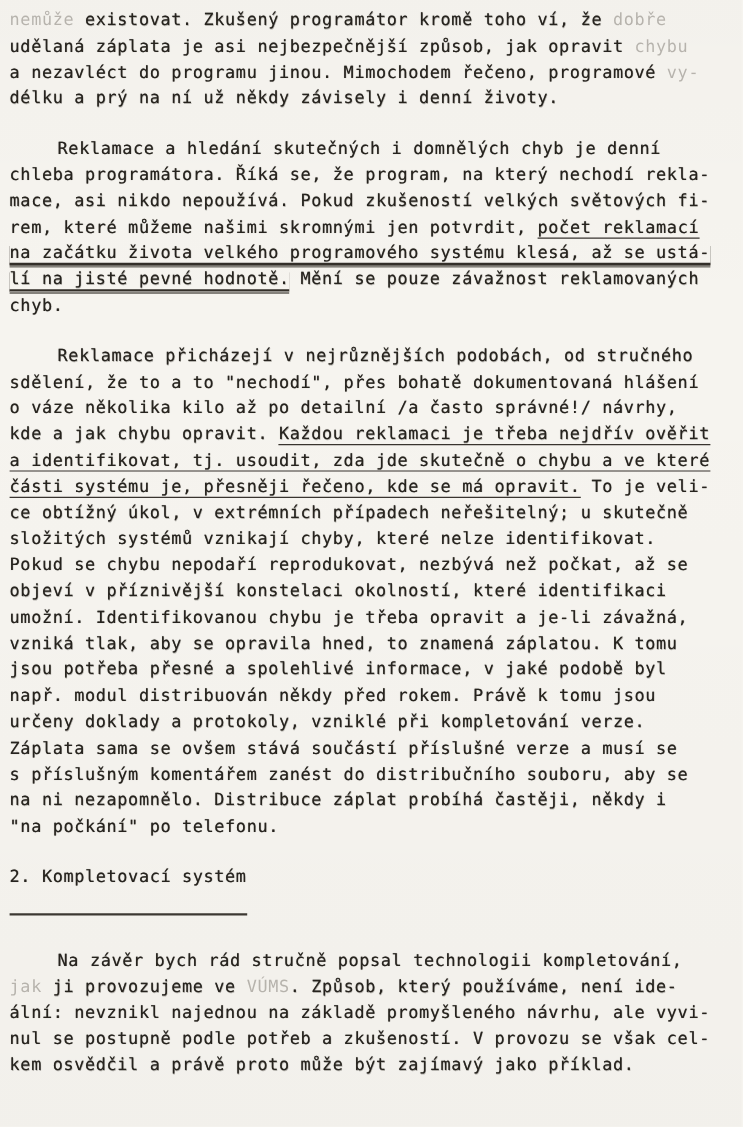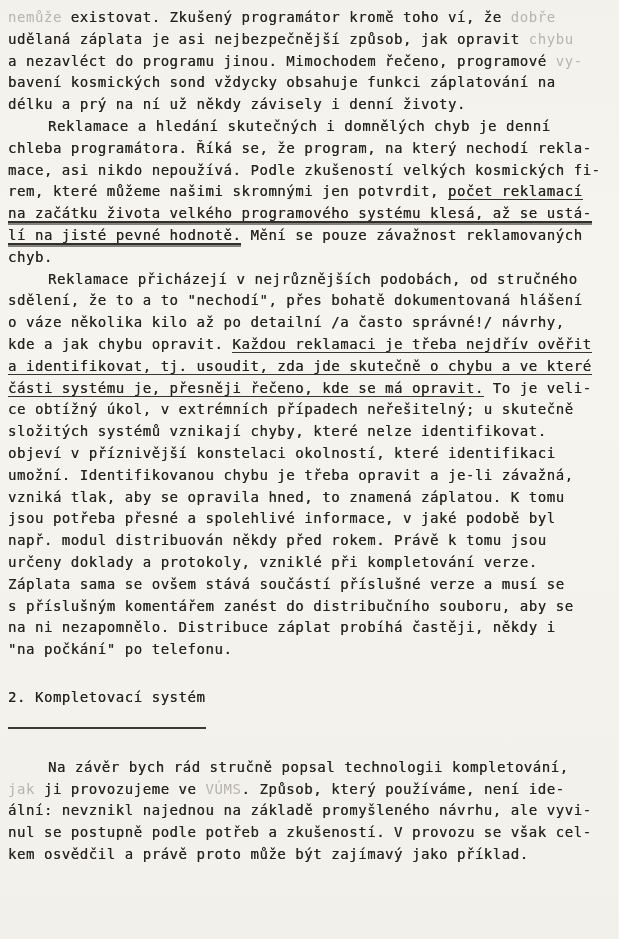--- a/index.html
+++ b/index.html
@@ -18,21 +18,21 @@
     padding:7px 20px 6px 8px;
     background:
       linear-gradient(180deg, rgba(0,0,0,0.012) 0%, rgba(0,0,0,0) 30%, rgba(0,0,0,0.015) 100%),
       var(--paper);
     color:var(--ink);
     font-size:14px;
     line-height:21.8px;
     letter-spacing:0.55px;
   }
   .para{margin:0;}
-  .para + .para{}
+  .para + .para{margin-top:20px;}
   .line{
     white-space:pre;
     text-shadow:0.4px 0.3px 0 rgba(38,35,30,0.28), 0 0 0.6px rgba(38,35,30,0.55);
   }
   .line.indent{text-indent:40px;}
   
   .u1{
     border-bottom:1.8px solid rgba(40,36,30,0.92);
     padding-bottom:0px;
     text-align:right;
@@ -56,41 +56,41 @@
 </style>
 </head>
 <body>
 
 <main class="page">
   <div id="doc">
       <div class="para">
         <div class="line"><span class="f">nemůže</span><span> existovat. Zkušený programátor kromě toho ví, že </span><span class="f">dobře</span></div>
         <div class="line"><span>udělaná záplata je asi nejbezpečnější způsob, jak opravit </span><span class="f">chybu</span></div>
         <div class="line"><span>a nezavléct do programu jinou. Mimochodem řečeno, programové </span><span class="f">vy-</span></div>
-        <div class="line"><span>bavení kosmických sond vždycky obsahuje funkci záplatování na</span></div>
         <div class="line"><span>délku a prý na ní už někdy závisely i denní životy.</span></div>
       </div>
       <div class="para">
         <div class="line indent"><span>Reklamace a hledání skutečných i domnělých chyb je denní</span></div>
         <div class="line"><span>chleba programátora. Říká se, že program, na který nechodí rekla-</span></div>
-        <div class="line"><span>mace, asi nikdo nepoužívá. Podle zkušeností velkých kosmických fi-</span></div>
+        <div class="line"><span>mace, asi nikdo nepoužívá. Pokud zkušeností velkých světových fi-</span></div>
         <div class="line"><span>rem, které můžeme našimi skromnými jen potvrdit, </span><span class="u1">počet reklamací</span></div>
         <div class="line"><span class="u2">na začátku života velkého programového systému klesá, až se ustá-</span></div>
         <div class="line"><span class="u2">lí na jisté pevné hodnotě.</span><span> Mění se pouze závažnost reklamovaných</span></div>
         <div class="line"><span>chyb.</span></div>
       </div>
       <div class="para">
         <div class="line indent"><span>Reklamace přicházejí v nejrůznějších podobách, od stručného</span></div>
         <div class="line"><span>sdělení, že to a to "nechodí", přes bohatě dokumentovaná hlášení</span></div>
         <div class="line"><span>o váze několika kilo až po detailní /a často správné!/ návrhy,</span></div>
         <div class="line"><span>kde a jak chybu opravit. </span><span class="u1">Každou reklamaci je třeba nejdřív ověřit</span></div>
         <div class="line"><span class="u1">a identifikovat, tj. usoudit, zda jde skutečně o chybu a ve které</span></div>
         <div class="line"><span class="u1">části systému je, přesněji řečeno, kde se má opravit.</span><span> To je veli-</span></div>
         <div class="line"><span>ce obtížný úkol, v extrémních případech neřešitelný; u skutečně</span></div>
         <div class="line"><span>složitých systémů vznikají chyby, které nelze identifikovat.</span></div>
+        <div class="line"><span>Pokud se chybu nepodaří reprodukovat, nezbývá než počkat, až se</span></div>
         <div class="line"><span>objeví v příznivější konstelaci okolností, které identifikaci</span></div>
         <div class="line"><span>umožní. Identifikovanou chybu je třeba opravit a je-li závažná,</span></div>
         <div class="line"><span>vzniká tlak, aby se opravila hned, to znamená záplatou. K tomu</span></div>
         <div class="line"><span>jsou potřeba přesné a spolehlivé informace, v jaké podobě byl</span></div>
         <div class="line"><span>např. modul distribuován někdy před rokem. Právě k tomu jsou</span></div>
         <div class="line"><span>určeny doklady a protokoly, vzniklé při kompletování verze.</span></div>
         <div class="line"><span>Záplata sama se ovšem stává součástí příslušné verze a musí se</span></div>
         <div class="line"><span>s příslušným komentářem zanést do distribučního souboru, aby se</span></div>
         <div class="line"><span>na ni nezapomnělo. Distribuce záplat probíhá častěji, někdy i</span></div>
         <div class="line"><span>"na počkání" po telefonu.</span></div>

